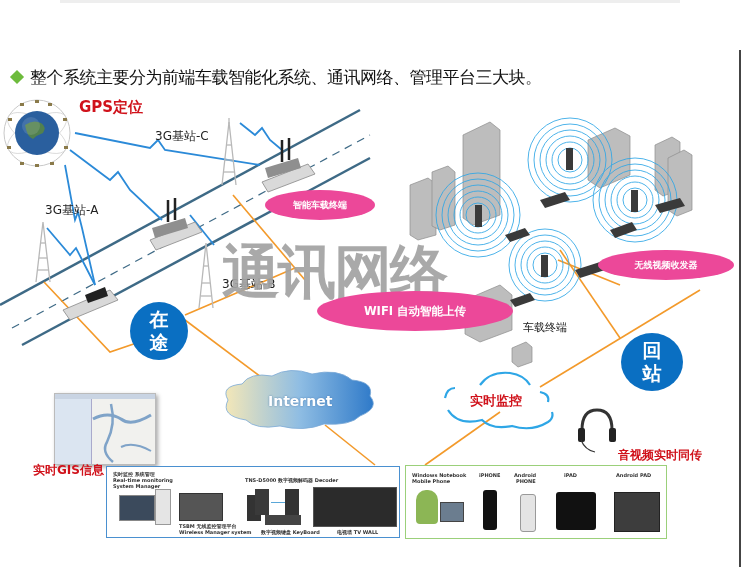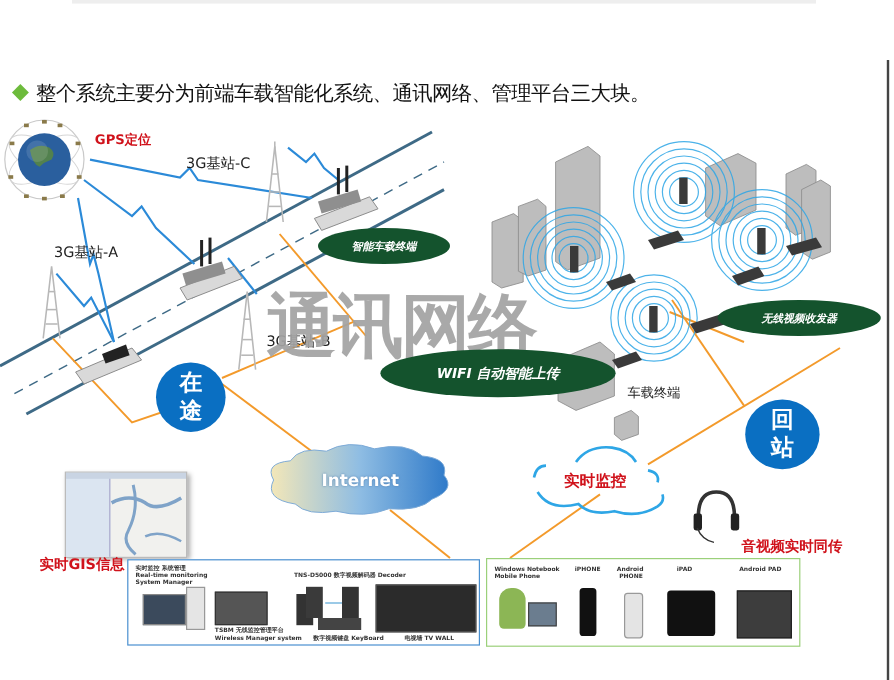--- a/index.html
+++ b/index.html
@@ -5,22 +5,22 @@
   html, body { margin:0; padding:0; background:#ffffff; }
   body { width:745px; height:567px; position:relative; overflow:hidden;
          font-family:"DejaVu Sans", sans-serif; }
   .abs { position:absolute; }
   #stage { position:absolute; left:0; top:0; width:632px; height:567px; }
   .heading { left:10px; top:66px; font-size:17px; color:#111; white-space:nowrap; letter-spacing:-0.5px; }
   .heading .bullet { display:inline-block; width:10px; height:10px; background:#6dbb3c;
                      transform:rotate(45deg); margin:0 8px 2px 2px; vertical-align:middle; }
   .lbl { font-size:12px; color:#222; white-space:nowrap; }
   .red { color:#d0121b; font-weight:bold; }
-  .pill { background:#14532d; color:#fff; font-weight:bold; border-radius:50%;
-          display:flex; align-items:center; justify-content:center; white-space:nowrap;font-style:italic; }
+  .pill { background:#ec4899; color:#fff; font-weight:bold; border-radius:50%;
+          display:flex; align-items:center; justify-content:center; white-space:nowrap; }
   .circle { background:#0a6fc2; color:#fff; border-radius:50%; font-weight:bold;
             display:flex; flex-direction:column; align-items:center; justify-content:center;
             font-size:19px; line-height:23px; }
   .watermark { left:222px; top:234px; font-size:58px; font-weight:bold; color:#a3a3a3;
                letter-spacing:-2px; white-space:nowrap; opacity:0.93; }
   .panel { border:1.5px solid #4a90d0; background:#fff; }
   .panel-g { border:1.5px solid #9bd07a; background:#fff; }
   .tiny { font-size:5px; color:#333; line-height:6px; white-space:nowrap; font-weight:bold; }
   .right-border { left:739px; top:50px; width:2px; height:517px; background:#444; }
 </style>
@@ -203,21 +203,21 @@
     </g>
 
     <g>
       <path d="M582,430 q0,-20 15,-20 q15,0 15,20" fill="none" stroke="#333" stroke-width="3"></path>
       <rect x="578" y="428" width="7" height="14" rx="2" fill="#222"></rect>
       <rect x="609" y="428" width="7" height="14" rx="2" fill="#222"></rect>
       <path d="M581,440 q4,10 14,12" fill="none" stroke="#333" stroke-width="1.2"></path>
     </g>
   </svg>
 
-  <div class="abs lbl red" style="left:79px;top:109px;font-size:11px;text-align:center;">GPS定位</div>
+  <div class="abs lbl red" style="left:79px;top:98px;font-size:15px;text-align:center;">GPS定位</div>
   <div class="abs lbl" style="left:155px;top:128px;">3G基站-C</div>
   <div class="abs lbl" style="left:21px;top:202px;margin-left:24px;">3G基站-A</div>
   <div class="abs lbl" style="left:222px;top:276px;">3G基站-B</div>
 
   <div class="abs watermark">通讯网络</div>
 
   <div class="abs pill" style="left:265px;top:190px;width:110px;height:30px;font-size:9px;">智能车载终端</div>
   <div class="abs pill" style="left:598px;top:250px;width:136px;height:30px;font-size:9px;">无线视频收发器</div>
   <div class="abs pill" style="left:317px;top:291px;width:196px;height:40px;font-size:11.5px;">WIFI 自动智能上传</div>
 

